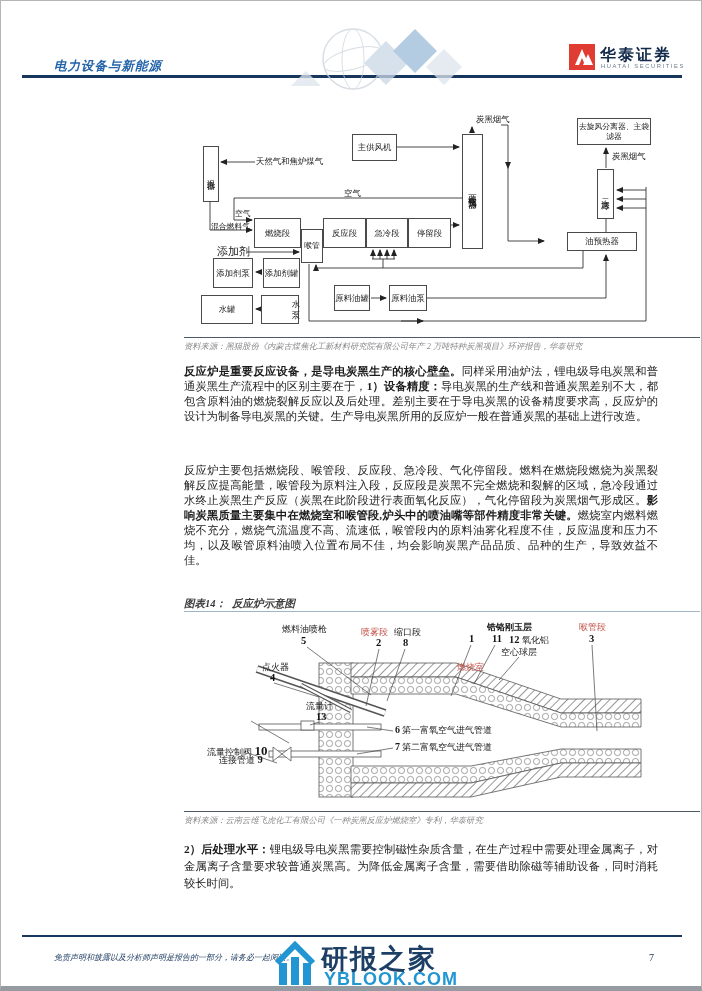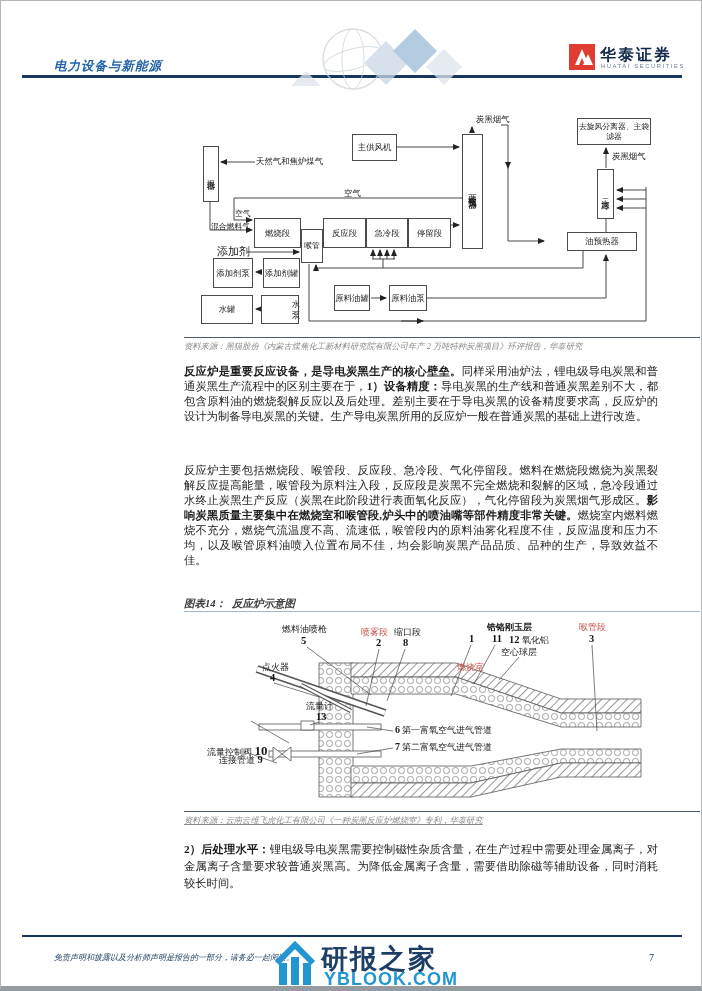--- a/index.html
+++ b/index.html
@@ -222,21 +222,21 @@
   <div class="g14n" style="left:588px;top:632px;">3</div>
   <div class="g14" style="left:261px;top:660px;">点火器</div>
   <div class="g14n" style="left:269px;top:671px;">4</div>
   <div class="g14" style="left:305px;top:699px;">流量计</div>
   <div class="g14n" style="left:315px;top:710px;">13</div>
   <div class="g14" style="left:218px;top:709px;margin-top:44px;"><span>连接管道</span> <b style="font-family:'Liberation Serif',serif;font-size:10.5px;">9</b></div>
   <div class="g14" style="left:206px;top:742px;"><span>流量控制阀</span> <b style="font-family:'Liberation Serif',serif;font-size:13px;">10</b></div>
   <div class="g14 oxy" style="left:394px;top:723px;"><span class="num">6</span><span>第一富氧空气进气管道</span></div>
   <div class="g14 oxy" style="left:394px;top:740px;"><span class="num">7</span><span>第二富氧空气进气管道</span></div>
 
-  <div class="abs figsrc" style="top:810px;text-decoration:underline;">资料来源：云南云维飞虎化工有限公司《一种炭黑反应炉燃烧室》专利，华泰研究</div>
+  <div class="abs figsrc" style="top:810px;">资料来源：云南云维飞虎化工有限公司《一种炭黑反应炉燃烧室》专利，华泰研究</div>
 
   <div class="abs para" id="para3" style="top:840px;">
     <b>2）后处理水平：</b><span>锂电级导电炭黑需要控制磁性杂质含量，在生产过程中需要处理金属离子，对金属离子含量要求较普通炭黑高。为降低金属离子含量，需要借助除磁等辅助设备，同时消耗较长时间。</span>
   </div>
 
   <div class="abs frule"></div>
   <div class="abs disclaimer">免责声明和披露以及分析师声明是报告的一部分，请务必一起阅读。</div>
   <div class="abs pagenum">7</div>
   <div class="abs wm-name">研报之家</div>
   <div class="abs wm-domain">YBLOOK.COM</div>

